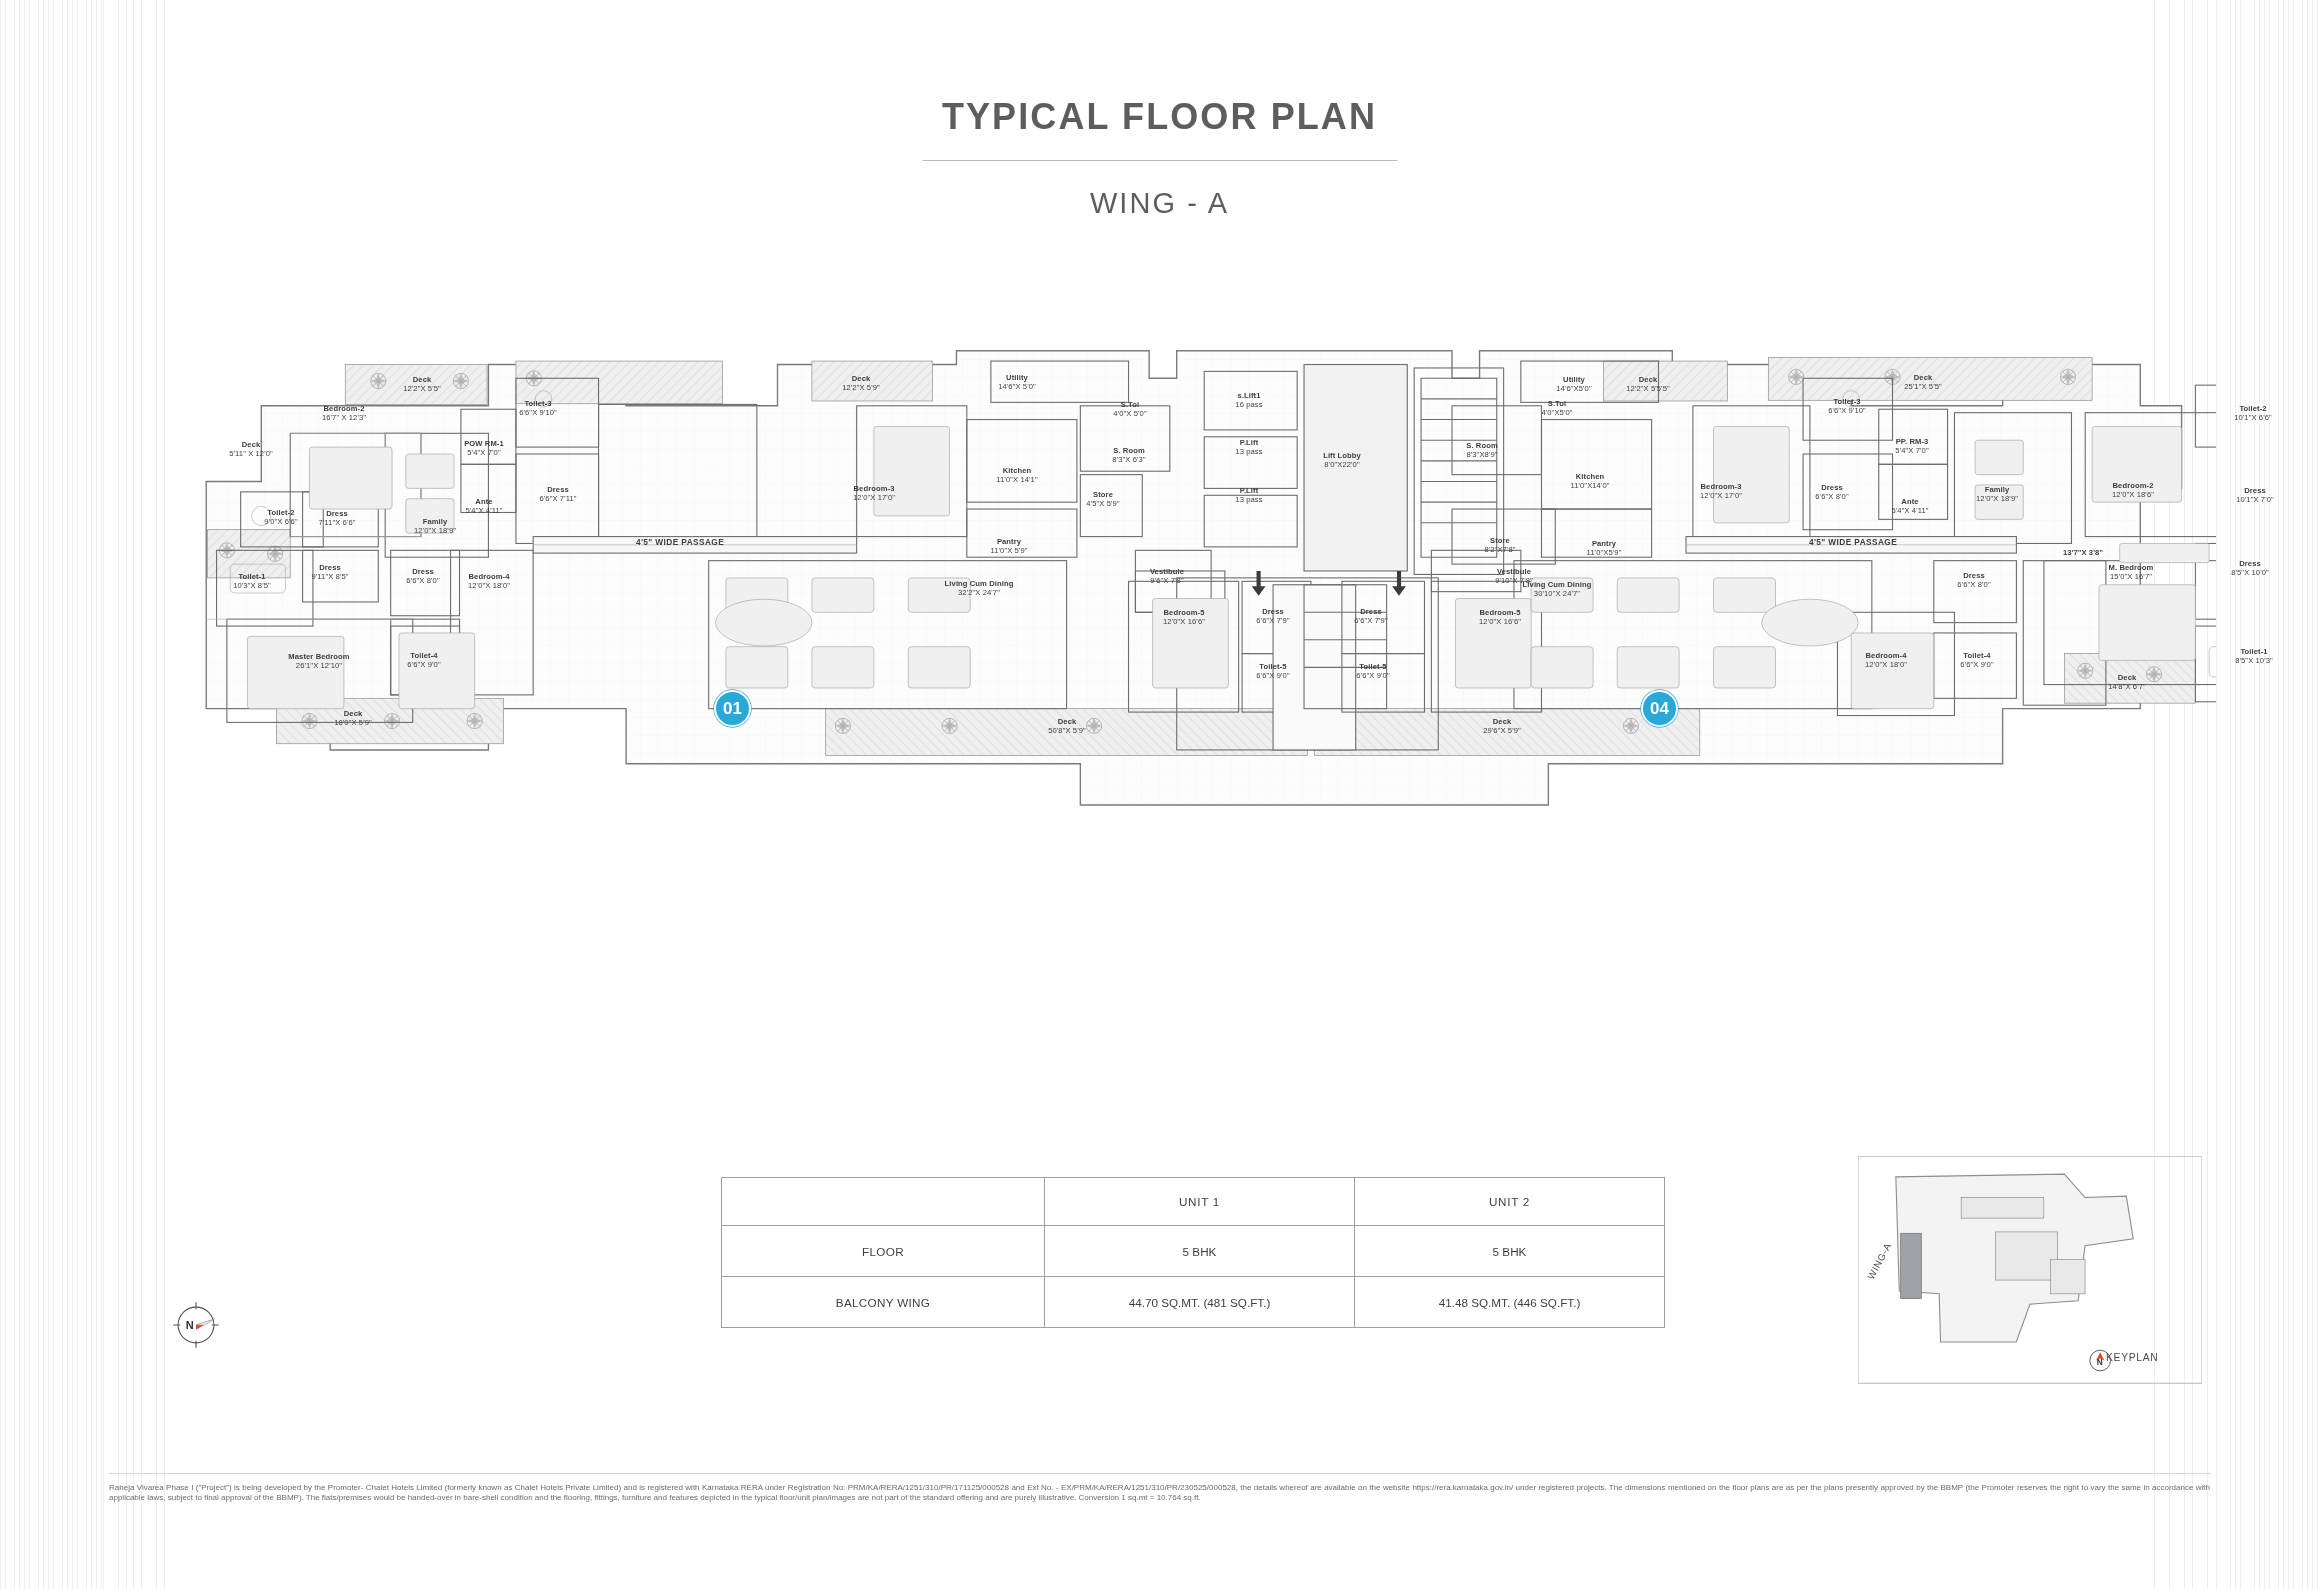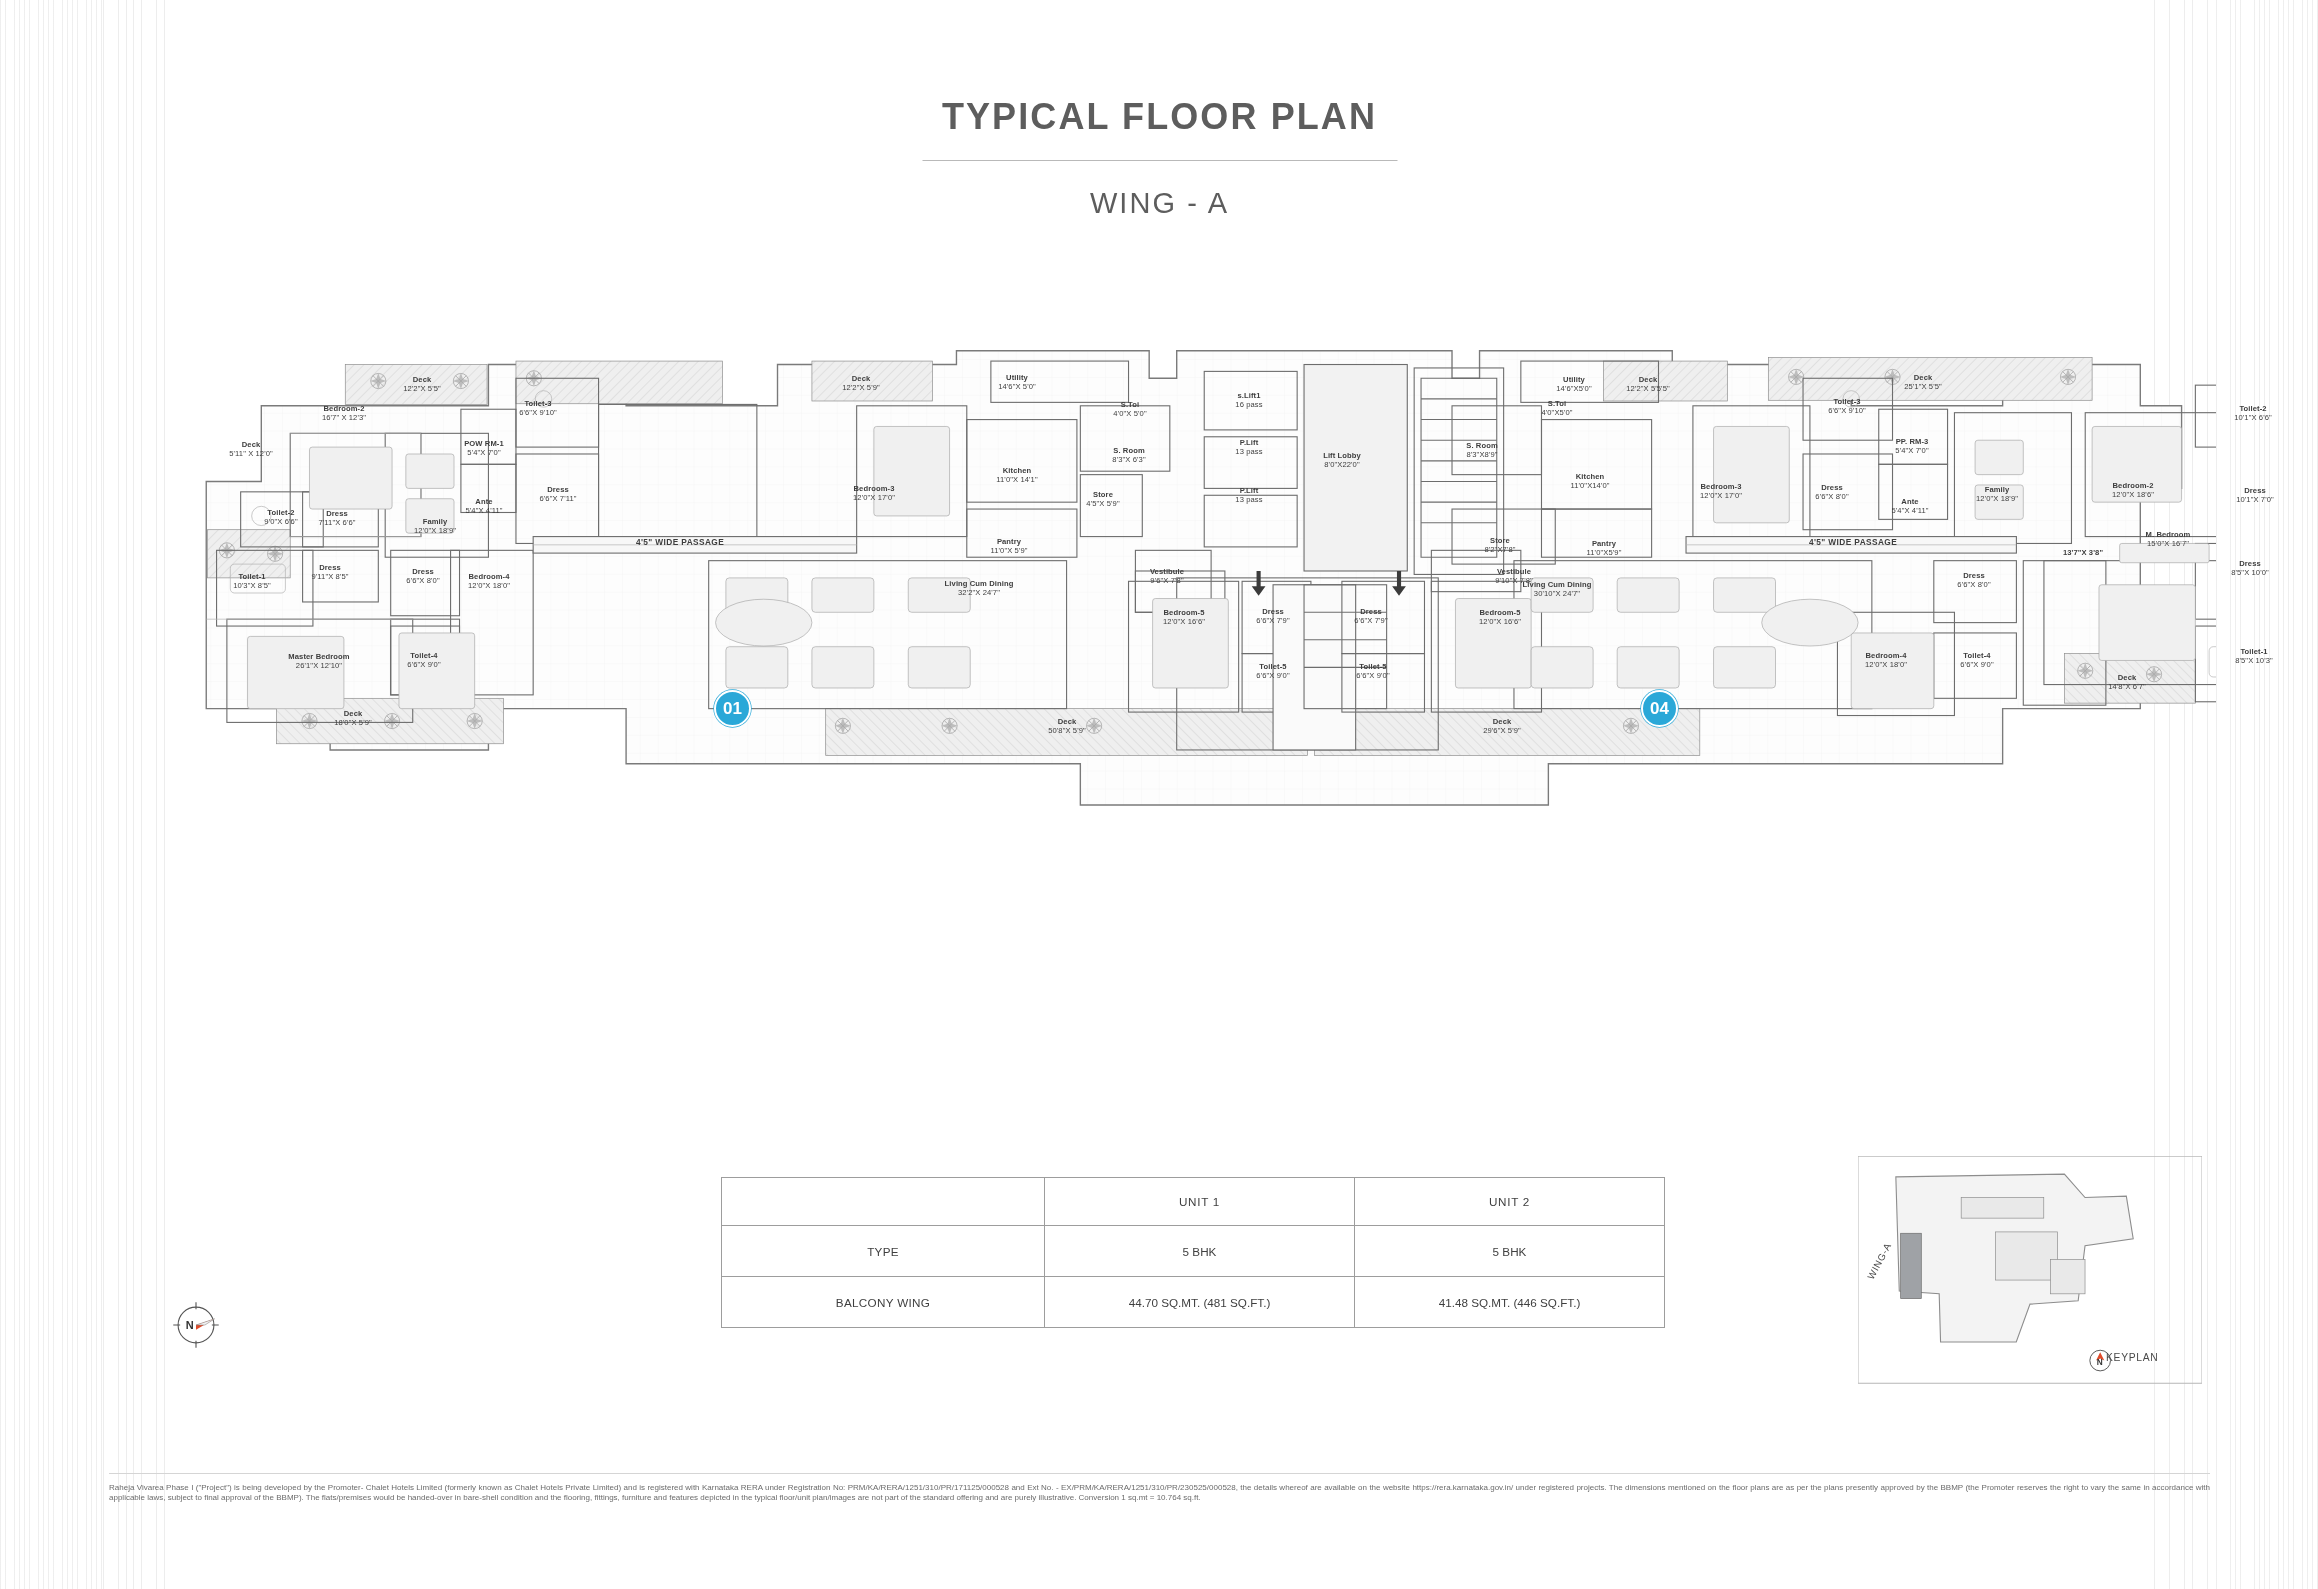--- a/index.html
+++ b/index.html
@@ -530,21 +530,21 @@
       <div class="rl" style="left: 2255px; top: 496px;">
         <span class="n">Dress</span>
         <span class="d">10'1"X 7'0"</span>
       </div>
       <div class="rl passage" style="left: 1853px; top: 542px;">
         <span class="n">4'5" WIDE PASSAGE</span>
       </div>
       <div class="rl" style="left: 2083px; top: 553px;">
         <span class="n">13'7"X 3'8"</span>
       </div>
-      <div class="rl" style="left: 2131px; top: 540px; margin-left: 37px;">
+      <div class="rl" style="left: 2131px; top: 573px;">
         <span class="n">M. Bedroom</span>
         <span class="d">15'0"X 16'7"</span>
       </div>
       <div class="rl" style="left: 2250px; top: 569px;">
         <span class="n">Dress</span>
         <span class="d">8'5"X 10'0"</span>
       </div>
       <div class="rl" style="left: 1974px; top: 581px;">
         <span class="n">Dress</span>
         <span class="d">6'6"X 8'0"</span>
@@ -594,21 +594,21 @@
   <table class="spec-table">
     <thead>
       <tr>
         <td class="lbl"></td>
         <td>UNIT 1</td>
         <td>UNIT 2</td>
       </tr>
     </thead>
     <tbody>
       <tr>
-        <td class="lbl">TYPE</td>
+        <td class="lbl">FLOOR</td>
         <td>5 BHK</td>
         <td>5 BHK</td>
       </tr>
       <tr>
         <td class="lbl">BALCONY WING</td>
         <td>44.70 SQ.MT. (481 SQ.FT.)</td>
         <td>41.48 SQ.MT. (446 SQ.FT.)</td>
       </tr>
     </tbody>
   </table>

